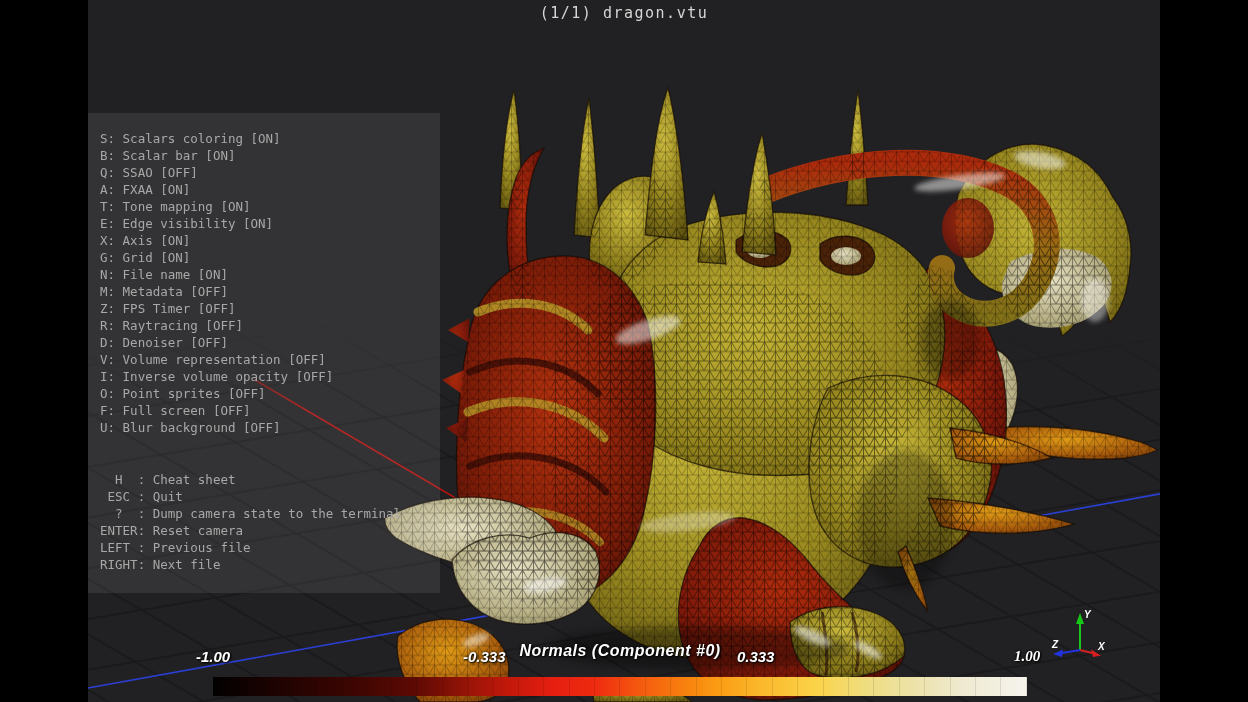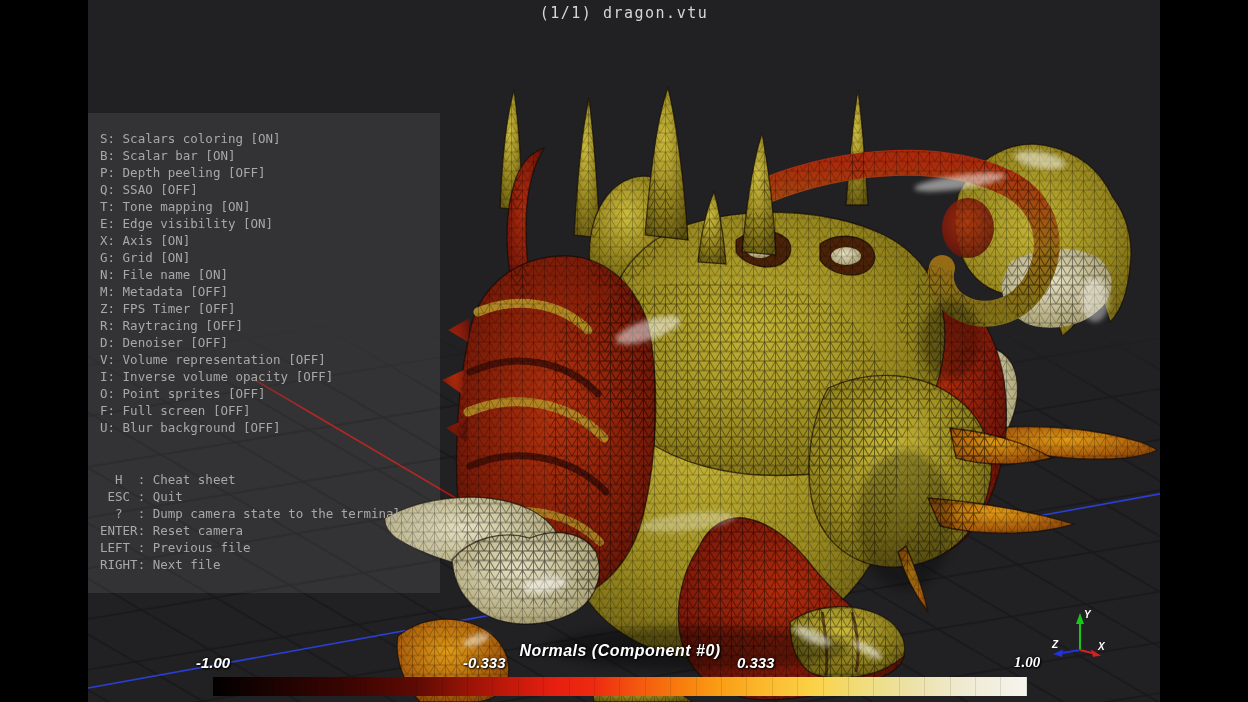--- a/index.html
+++ b/index.html
@@ -15,21 +15,21 @@
       background:rgba(198,198,204,0.11);z-index:20;}
   .cs-block{position:absolute;left:12px;}
   .cs-toggles{top:17px;}
   .cs-commands{top:358px;}
   .cs-line{white-space:pre;font:12.5px/17px "DejaVu Sans Mono",monospace;color:#a8a8a8;}
   
   .scalarbar{position:absolute;left:125px;top:641px;width:814px;height:58px;z-index:25;}
   .sb-title{position:absolute;left:0;top:1px;width:100%;text-align:center;
       font:italic bold 16px "Liberation Sans",sans-serif;color:#fff;
       text-shadow:1px 1px 2px #000,0 0 3px #000;letter-spacing:.5px;}
-  .sb-tick{position:absolute;top:13px;transform:translateX(-50%);
+  .sb-tick{position:absolute;top:7px;transform:translateX(-50%);
       font:italic bold 15px "Liberation Sans",sans-serif;color:#fff;
       text-shadow:1px 1px 2px #000,0 0 3px #000;}
   .sb-gradient{position:absolute;left:0;top:36px;width:814px;height:19px;
       background:linear-gradient(to right,#020000 0%,#1e0301 8%,#3c0502 17%,#5e0a03 25%,
         #8c1206 30%,#c0180a 36%,#e61f10 42%,#ee2b10 47%,#f4560f 52%,#f8810e 58%,
         #fa9c14 62%,#fbb62a 67%,#fbd348 74%,#efdd7e 80%,#ece2a8 86%,#efead0 92%,#f6f4ee 100%);}
   .sb-gradient::after{content:"";position:absolute;inset:0;
       background:repeating-linear-gradient(90deg,rgba(0,0,0,.10) 0 1px,transparent 1px 25.4px);}
   
   .bar-left,.bar-right{position:absolute;top:0;height:702px;background:#000;z-index:40;}
@@ -257,22 +257,22 @@
       </g>
     </svg>
   </div>
 
   <div class="file-title">(1/1) dragon.vtu</div>
 
   <div class="cheatsheet" style="left:88px;">
     <div class="cs-block cs-toggles">
       <div class="cs-line">S: Scalars coloring [ON]</div>
       <div class="cs-line">B: Scalar bar [ON]</div>
-      <div class="cs-line">P: Depth peeling [OFF]</div>
       <div class="cs-line">Q: SSAO [OFF]</div>
+      <div class="cs-line">A: FXAA [ON]</div>
       <div class="cs-line">T: Tone mapping [ON]</div>
       <div class="cs-line">E: Edge visibility [ON]</div>
       <div class="cs-line">X: Axis [ON]</div>
       <div class="cs-line">G: Grid [ON]</div>
       <div class="cs-line">N: File name [ON]</div>
       <div class="cs-line">M: Metadata [OFF]</div>
       <div class="cs-line">Z: FPS Timer [OFF]</div>
       <div class="cs-line">R: Raytracing [OFF]</div>
       <div class="cs-line">D: Denoiser [OFF]</div>
       <div class="cs-line">V: Volume representation [OFF]</div>

